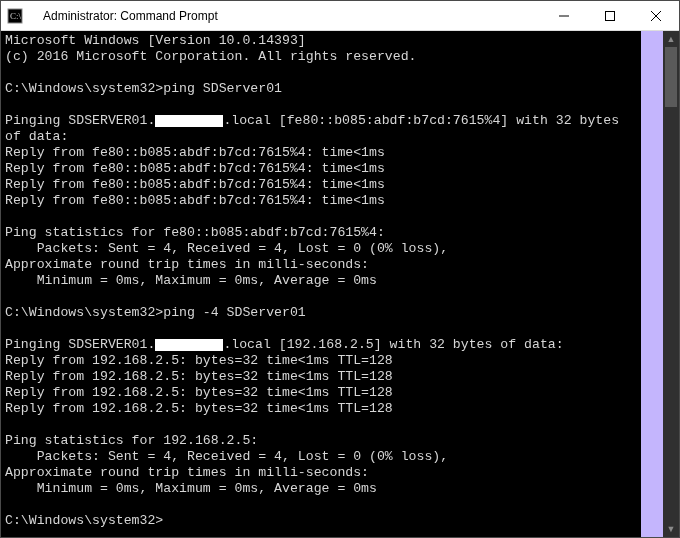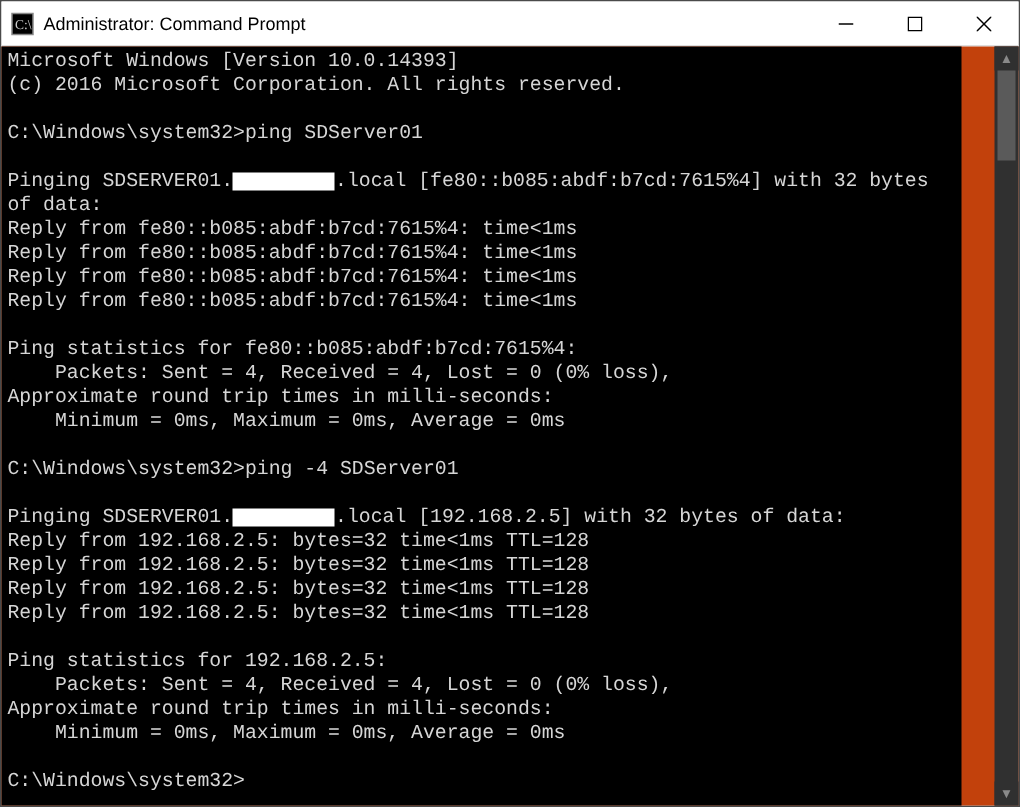--- a/index.html
+++ b/index.html
@@ -31,39 +31,40 @@
   .titlebar .title-icon {
     width: 16px;
     height: 16px;
     margin-right: 6px;
     display: inline-flex;
     align-items: center;
     justify-content: center;
   }
   .titlebar .title-text {
     flex: 1;
+    margin-left: 14px;
   }
   .titlebar .controls {
     display: flex;
     height: 100%;
   }
   .titlebar .ctrl {
     width: 46px;
     height: 100%;
     display: flex;
     align-items: center;
     justify-content: center;
     font-family: "Segoe UI Symbol", sans-serif;
     font-size: 11px;
     cursor: pointer;
   }
   .terminal-wrap {
     flex: 1;
     display: flex;
-    background: #c2410c;
+    background: #c4b5fd;
     gap: 22px;
   }
   .terminal {
     flex: 1;
     background: #000;
     color: #d6d6d6;
     font-family: Consolas, "Courier New", monospace;
     font-size: 13.2px;
     line-height: 16px;
     padding: 2px 4px;

